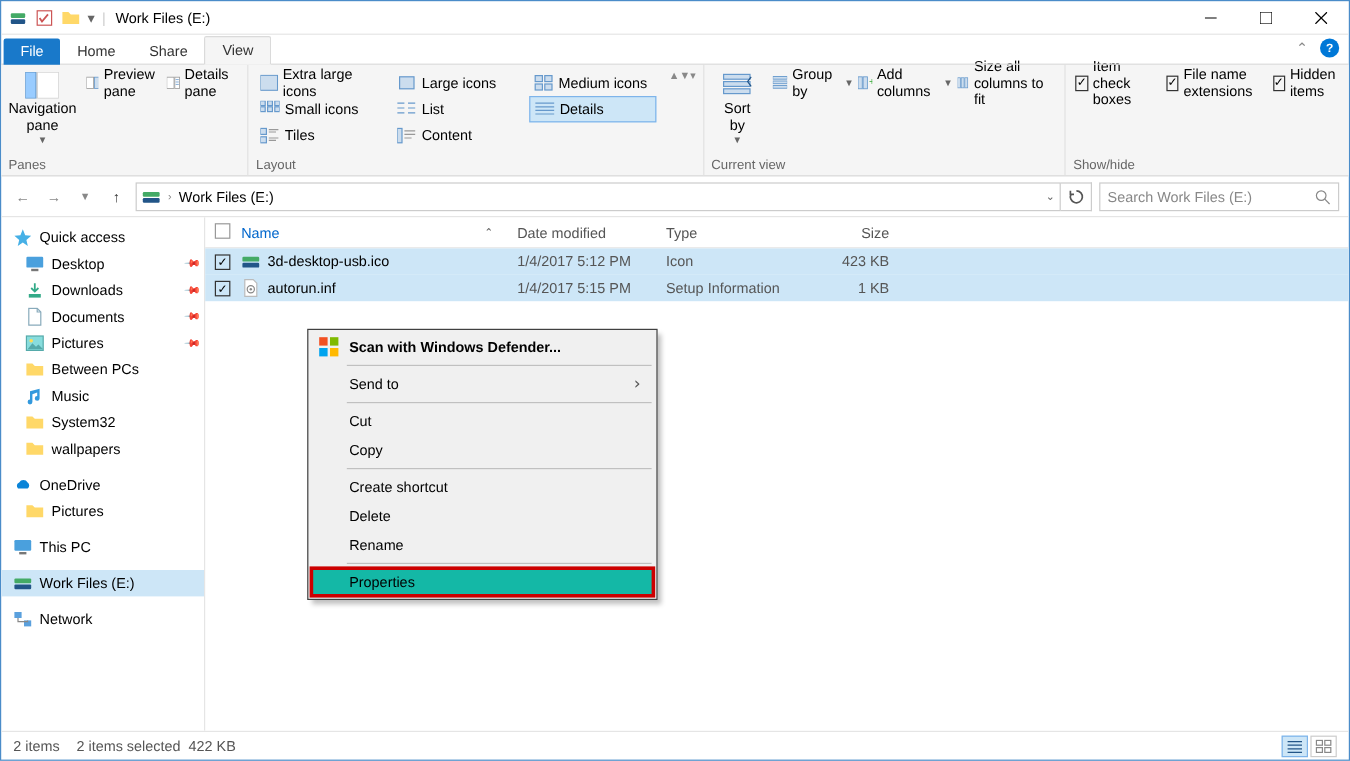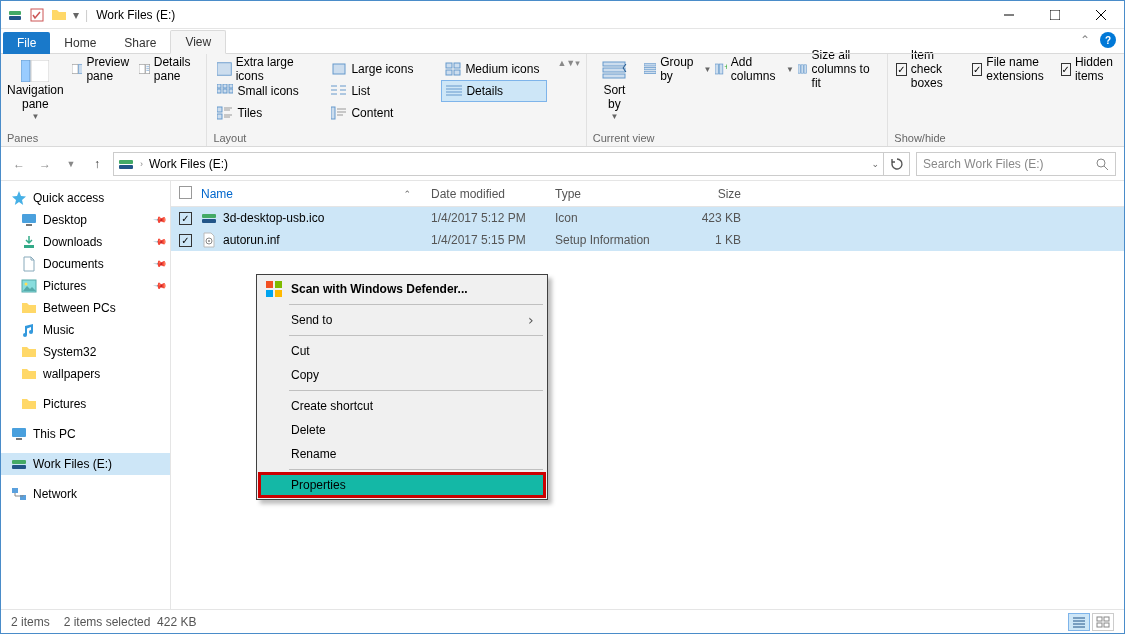--- a/index.html
+++ b/index.html
@@ -425,20 +425,26 @@
         </svg>
         <span>System32</span>
       </div>
     <div class="nav-item">
         <svg class="nav-icon" viewBox="0 0 16 16">
           <path d="M1 3h5l2 2h7v8H1z" fill="#ffd868"></path>
         </svg>
         <span>wallpapers</span>
       </div>
     <div class="nav-spacer"></div>
+    <div class="nav-item root">
+        <svg class="nav-icon" viewBox="0 0 16 16">
+          <path d="M4 11a3 3 0 0 1 1-5 4 4 0 0 1 7 0 3 3 0 0 1 0 5z" fill="#0a84d8"></path>
+        </svg>
+        <span>OneDrive</span>
+      </div>
     <div class="nav-item">
         <svg class="nav-icon" viewBox="0 0 16 16">
           <path d="M1 3h5l2 2h7v8H1z" fill="#ffd868"></path>
         </svg>
         <span>Pictures</span>
       </div>
     <div class="nav-spacer"></div>
     <div class="nav-item root">
         <svg class="nav-icon" viewBox="0 0 16 16">
           <rect x="1" y="2" width="14" height="9" fill="#4aa0dd" rx="1"></rect>

